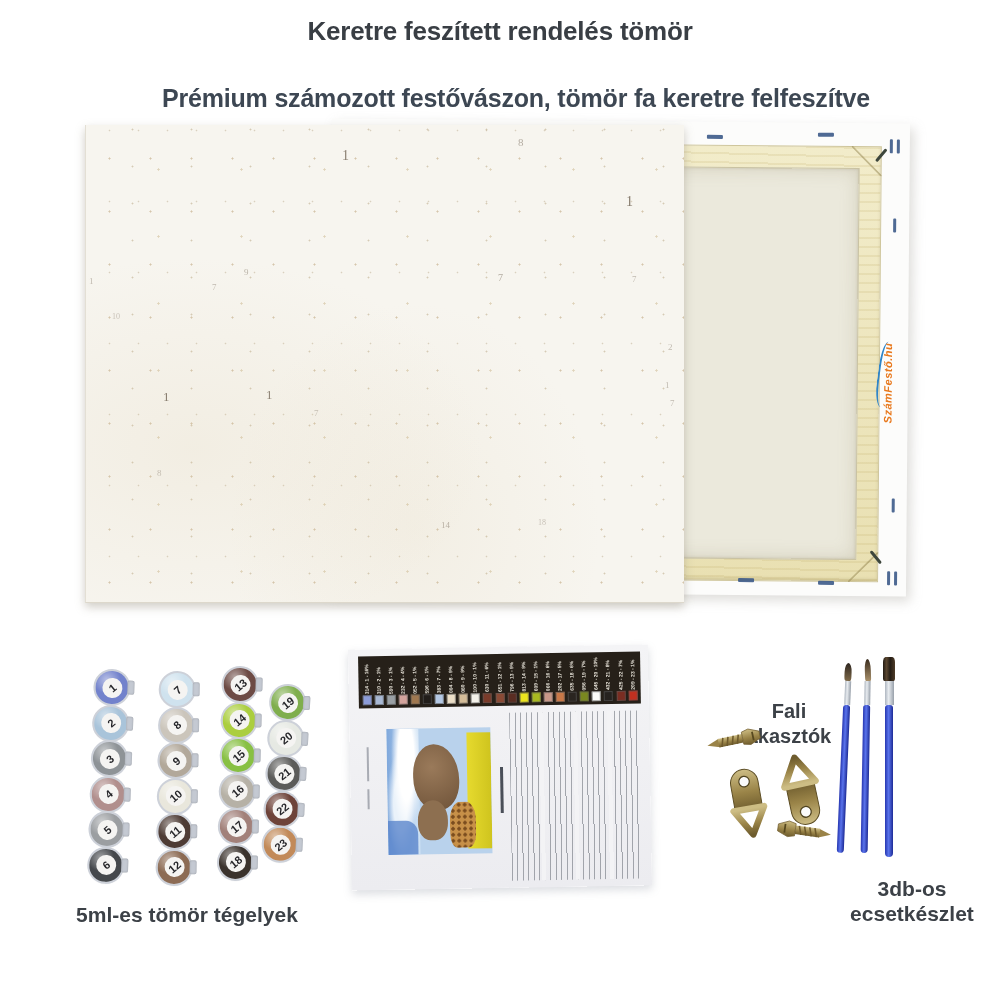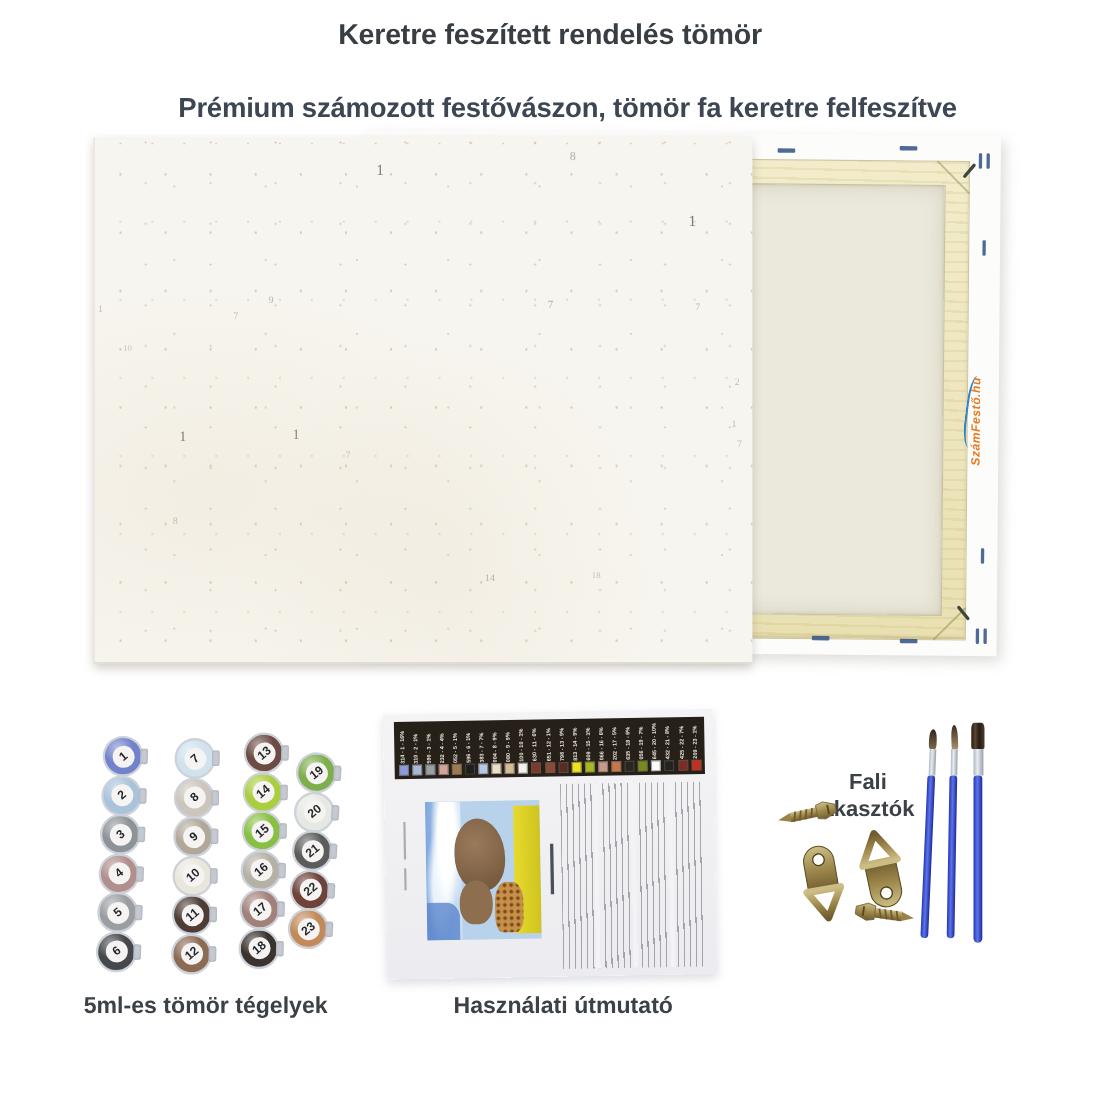--- a/index.html
+++ b/index.html
@@ -350,21 +350,20 @@
       <div class="ph-sky"></div>
       <div class="ph-yellow"></div>
       <div class="ph-eleph1"></div>
       <div class="ph-eleph2"></div>
       <div class="ph-giraffe"></div>
       <div class="ph-water"></div>
     </div>
     <div class="sheet-heading-line"></div>
     <div class="sheet-text"></div>
   </div>
-  <div class="caption cap-sheet">Használati útmutató</div>
 
   <div class="caption cap-hangers">Fali akasztók</div>
   <svg class="hw" style="left:706px;top:731px;transform:rotate(-12deg);" width="56" height="18" viewBox="0 0 64 20">
     <defs>
       <linearGradient id="brassg" x1="0" y1="0" x2="0" y2="1">
         <stop offset="0" stop-color="#cdbd84"></stop>
           <stop offset=".55" stop-color="#9a8448"></stop>
           <stop offset="1" stop-color="#6e5c2e"></stop>
       </linearGradient>
     </defs>
@@ -402,14 +401,15 @@
       <div class="bristle"></div>
       <div class="ferrule"></div>
       <div class="handle"></div>
     </div>
     <div class="brush b3" style="left:38px;top:0;">
       <div class="bristle"></div>
       <div class="ferrule"></div>
       <div class="handle"></div>
     </div>
   </div>
+  <div class="caption cap-brushes">3db-os ecsetkészlet</div>
 
 </div>
 
 </body></html>

